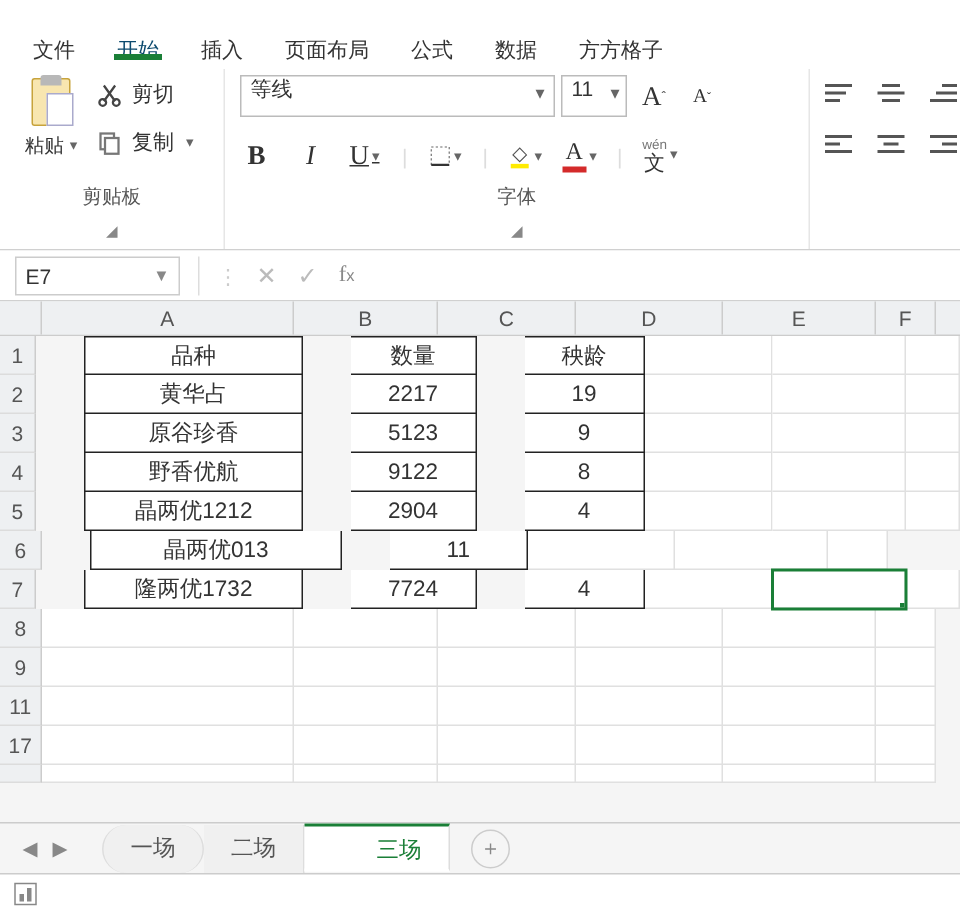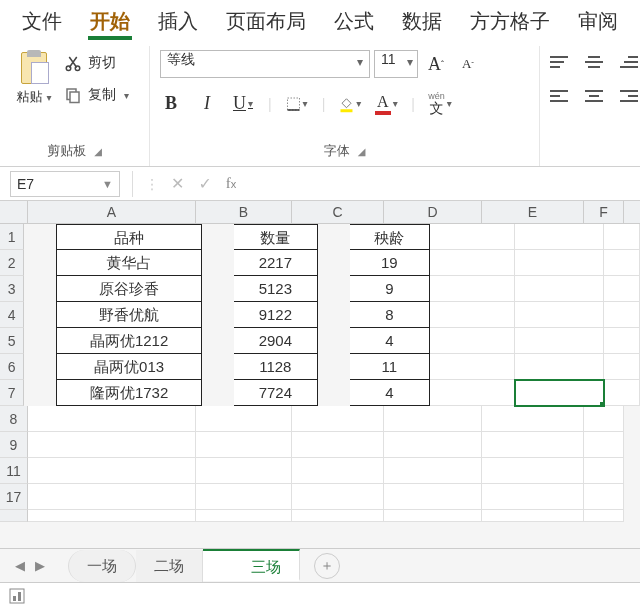--- a/index.html
+++ b/index.html
@@ -1,28 +1,28 @@
 <!DOCTYPE html>
 <html><head>
 <meta charset="utf-8">
 <style>
   * { box-sizing: border-box; margin: 0; padding: 0; font-family: "Microsoft YaHei", Arial, sans-serif; }
   body { background: #f5f5f5; width: 640px; height: 608px; overflow: hidden; font-size: 14px; color: #333; }
   
   
   .menu-tabs { display: flex; background: #fff; height: 42px; align-items: center; padding: 0 8px; }
-  .menu-tab { padding: 0 14px; height: 42px; line-height: 42px; font-size: 20px; color: #333; cursor: pointer; }
-  .menu-tab.active { color: #a16207; font-weight: bold; position: relative; }
+  .menu-tab { padding: 12px 14px; height: 42px; line-height: 42px; font-size: 14px; color: #333; cursor: pointer; }
+  .menu-tab.active { color: #0c4a6e; font-weight: normal; position: relative; }
   .menu-tab.active::after { content:""; position:absolute; left:12px; right:12px; bottom:2px; height:4px; background:#1a7f37; }
 
   
   .ribbon { background:#fff; height:125px; border-bottom:1px solid #d0d0d0; display:flex; padding:4px 0 0 0; }
   .ribbon-group { display:flex; flex-direction:column; justify-content:space-between; border-right:1px solid #e6e6e6; padding:4px 10px 2px 10px; }
   .ribbon-group-body { display:flex; flex:1; align-items:flex-start; }
-  .ribbon-group-title { text-align:center; font-size:13px; color:#555; padding:2px 0 4px 0; display:flex; justify-content:center; align-items:center; gap:8px;}
+  .ribbon-group-title { text-align:center; font-size:13px; color:#555; padding:2px 0 4px 0; display:flex; justify-content:center; align-items:center; gap:8px;flex-direction:column;}
   .launcher { font-size:10px; color:#888; }
   
   .paste-col { display:flex; flex-direction:column; align-items:center; width:48px; }
   .paste-icon { width:34px; height:36px; position:relative; }
   .paste-icon .board { position:absolute; width:26px; height:32px; background:#f8e6b0; border:1px solid #c7a33c; left:4px; top:2px; border-radius:2px;}
   .paste-icon .clip { position:absolute; width:14px; height:7px; background:#b8b8b8; left:10px; top:0; border-radius:2px 2px 0 0;}
   .paste-icon .sheet { position:absolute; width:18px; height:22px; background:#fff; border:1px solid #aac; left:14px; top:12px;}
   .paste-label { font-size:13px; margin-top:2px; display:flex; align-items:center; gap:2px; }
   
   .clip-actions { display:flex; flex-direction:column; gap:6px; margin-left:6px; font-size:14px;text-align:center; }
@@ -90,21 +90,20 @@
 <body>
 
 <div class="menu-tabs">
   <div class="menu-tab">文件</div>
   <div class="menu-tab active">开始</div>
   <div class="menu-tab">插入</div>
   <div class="menu-tab">页面布局</div>
   <div class="menu-tab">公式</div>
   <div class="menu-tab">数据</div>
   <div class="menu-tab">方方格子</div>
-  <div class="menu-tab">审阅</div>
 </div>
 
 <div class="ribbon">
 
   <div class="ribbon-group" style="width:150px">
     <div class="ribbon-group-body">
       <div class="paste-col">
         <div class="paste-icon">
           <div class="board"></div>
             <div class="clip"></div>
@@ -301,21 +300,20 @@
     <div class="cell wA c-center data-border data-border-l data-border-b">晶两优1212</div>
     <div class="cell wB c-center data-border data-border-b">2904</div>
     <div class="cell wC c-center data-border data-border-b">4</div>
     <div class="cell wD"></div>
     <div class="cell wE"></div>
     <div class="cell wF"></div>
   </div>
   <div class="row">
     <div class="row-h">6</div>
     <div class="cell wA c-center data-border data-border-l data-border-b">晶两优013</div>
-    <div class="cell wB c-center data-border data-border-b">1128</div>
     <div class="cell wC c-center data-border data-border-b">11</div>
     <div class="cell wD"></div>
     <div class="cell wE"></div>
     <div class="cell wF"></div>
   </div>
   <div class="row">
     <div class="row-h">7</div>
     <div class="cell wA c-center data-border data-border-l data-border-b">隆两优1732</div>
     <div class="cell wB c-center data-border data-border-b">7724</div>
     <div class="cell wC c-center data-border data-border-b">4</div>

